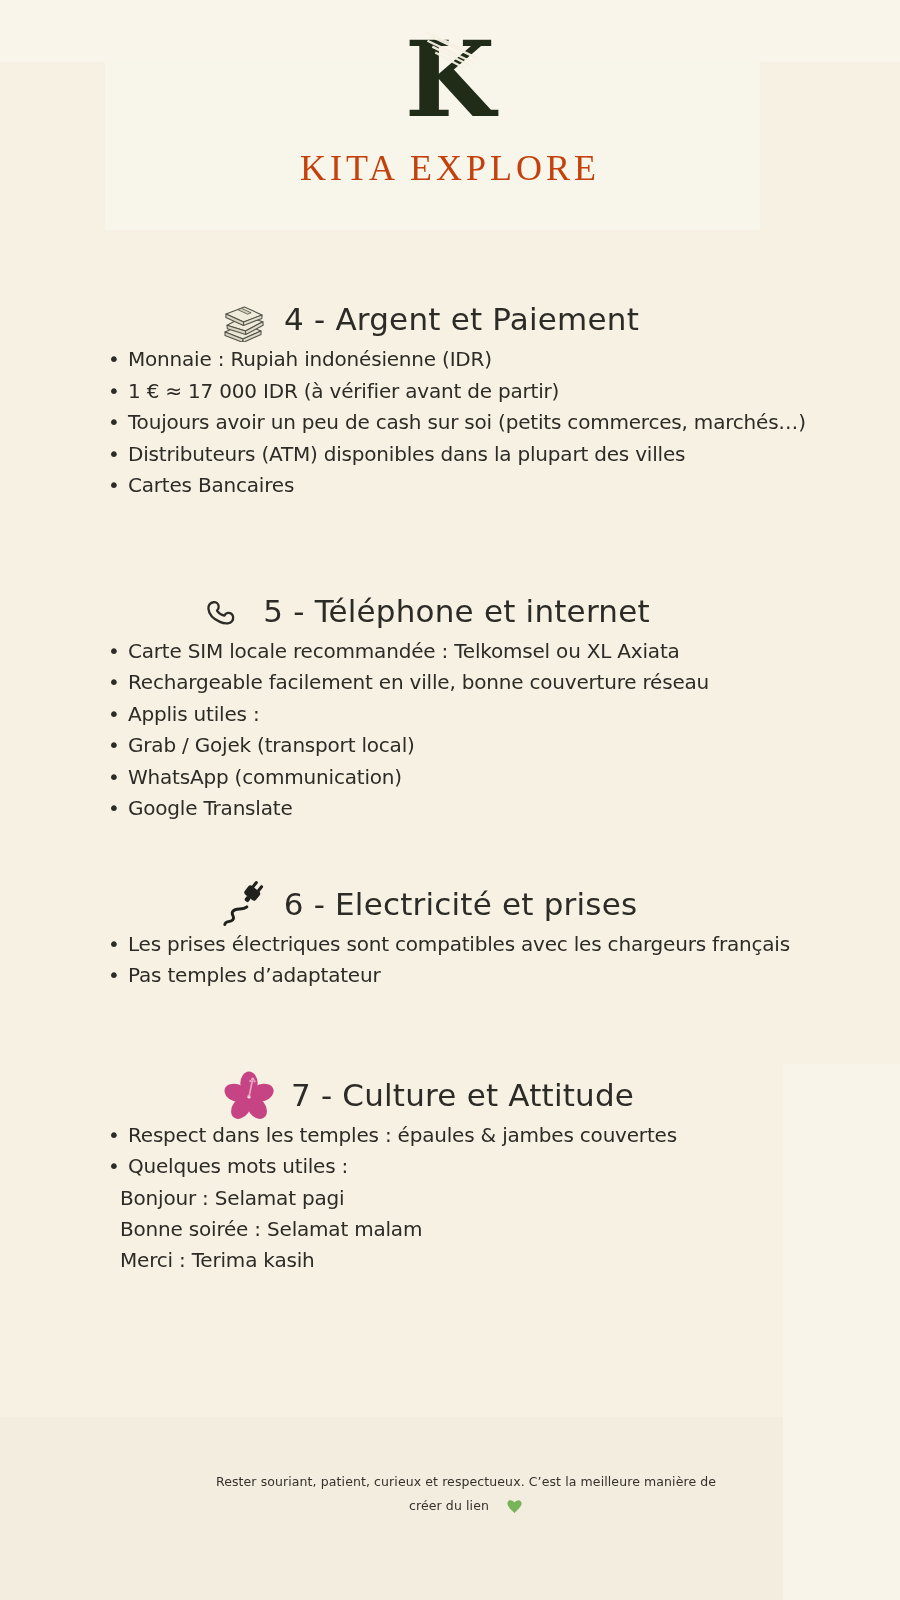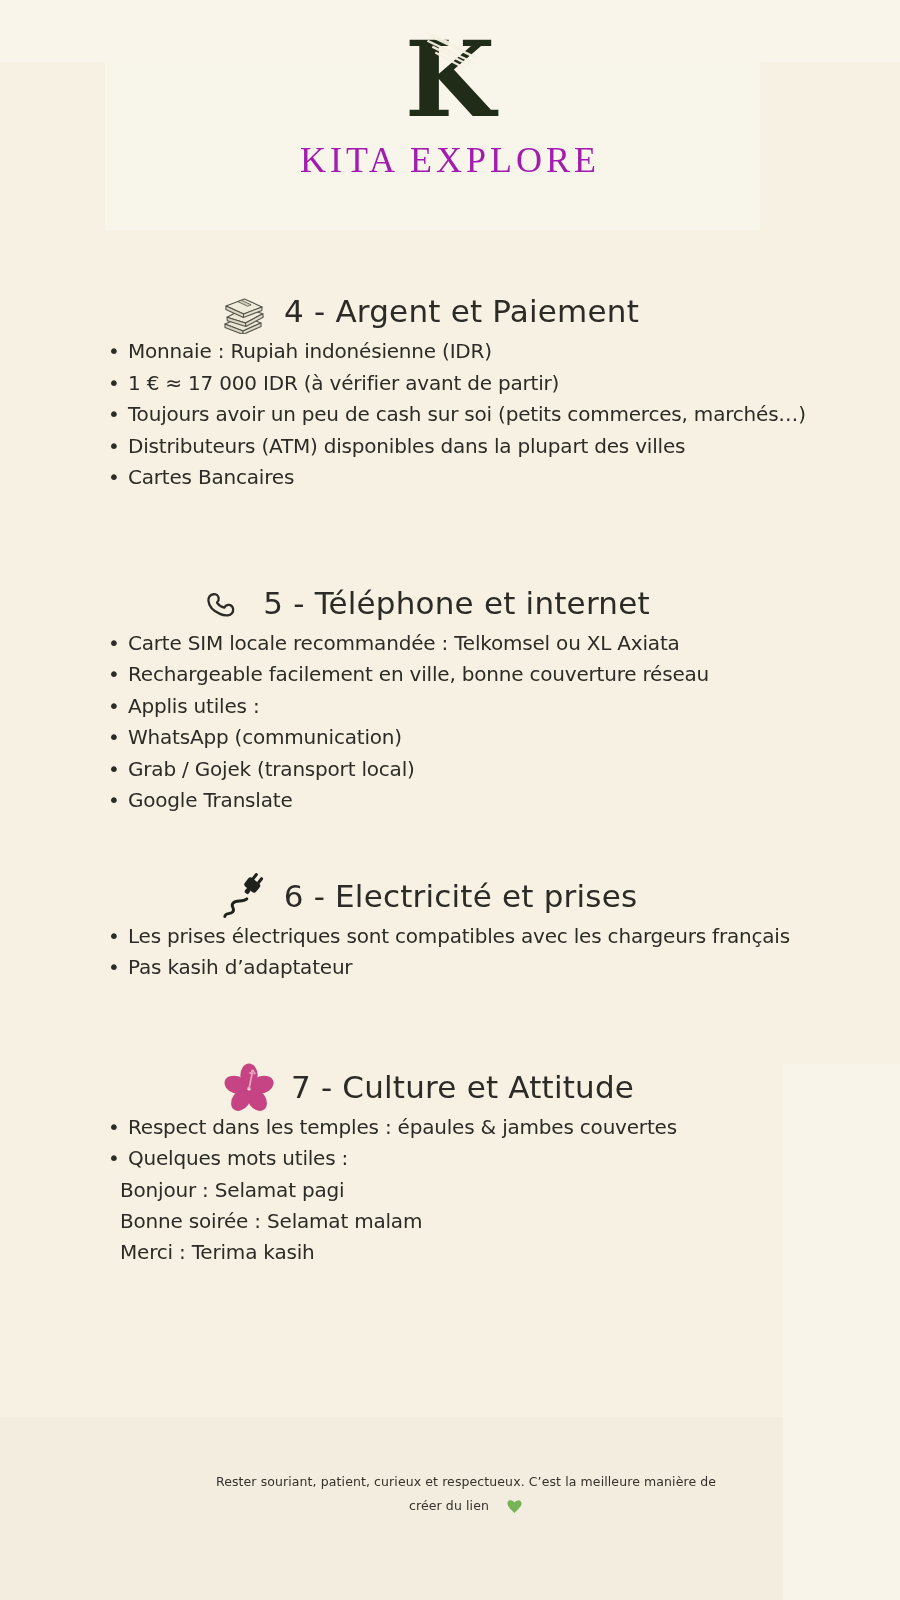--- a/index.html
+++ b/index.html
@@ -11,21 +11,21 @@
   
   .patch{position:absolute;pointer-events:none;}
   .patch-a{left:0;top:0;width:900px;height:62px;background:rgba(255,255,255,0.30);}
   .patch-b{left:105px;top:62px;width:655px;height:168px;background:rgba(255,255,255,0.28);}
   .patch-c{left:783px;top:1064px;width:117px;height:536px;background:rgba(255,255,255,0.22);}
   .patch-d{left:0;top:1417px;width:783px;height:183px;background:rgba(0,0,0,0.015);}
 
   .logo-wrap{position:relative;padding-top:26px;text-align:center;}
   .brand-name{
     font-family:"Liberation Serif","DejaVu Serif",serif;
-    font-size:36px;letter-spacing:4px;color:#a21caf;margin-top:2px;line-height:44px;
+    font-size:36px;letter-spacing:4px;color:#c2410c;margin-top:10px;line-height:44px;
   }
 
   .section-heading{
     display:flex;align-items:center;justify-content:center;gap:15px;height:50px;
     font-size:31px;letter-spacing:0.2px;transform:translateX(-22px);
   }
   .heading-title{white-space:nowrap;}
   .heading-icon{display:flex;align-items:center;}
   .s4{margin-top:104px;}
   .s5{margin-top:84px;}
@@ -120,42 +120,42 @@
                  C19.6 26 21 25.1 22.8 25.2 C25.6 25.3 27.6 27.4 27.5 30.2
                  C27.4 33.7 24.6 36.2 20.9 35.9 C18.3 35.7 15.5 34.8 13 33 Z" fill="none" stroke="#2d2b26" stroke-width="2.4" stroke-linejoin="round" transform="rotate(-10 16 24)"></path>
       </svg>
     </span>
     <span class="heading-title">5 - Téléphone et internet</span>
   </div>
   <ul class="bullets b5">
     <li>Carte SIM locale recommandée : Telkomsel ou XL Axiata</li>
     <li>Rechargeable facilement en ville, bonne couverture réseau</li>
     <li>Applis utiles :</li>
+    <li>Grab / Gojek (transport local)</li>
     <li>WhatsApp (communication)</li>
-    <li>Grab / Gojek (transport local)</li>
     <li>Google Translate</li>
   </ul>
 
   <div class="section-heading s6">
     <span class="heading-icon">
       <svg width="50" height="50" viewBox="0 0 52 52">
         <g fill="#20201c" transform="rotate(38 33 15)">
           <rect x="29" y="1" width="3.2" height="8" rx="1.4"></rect>
           <rect x="36" y="1" width="3.2" height="8" rx="1.4"></rect>
           <rect x="26.5" y="8" width="15" height="11.5" rx="3"></rect>
           <rect x="31.5" y="19" width="5" height="5.5" rx="1.6"></rect>
         </g>
         <path d="M29 29 C24 33 18 29.5 14.5 33.5 C11.5 37.2 17.5 39.2 14.2 42.6 C11.3 45.6 6.5 43 6 47.5" fill="none" stroke="#20201c" stroke-width="3" stroke-linecap="round"></path>
       </svg>
     </span>
     <span class="heading-title">6 - Electricité et prises</span>
   </div>
   <ul class="bullets b6">
     <li>Les prises électriques sont compatibles avec les chargeurs français</li>
-    <li>Pas kasih d’adaptateur</li>
+    <li>Pas temples d’adaptateur</li>
   </ul>
 
   <div class="section-heading s7">
     <span class="heading-icon">
       <svg width="54" height="54" viewBox="0 0 56 56">
         <g fill="#c64483">
           <ellipse cx="28" cy="16" rx="9" ry="12.5"></ellipse>
           <ellipse cx="28" cy="16" rx="9" ry="12.5" transform="rotate(72 28 30)"></ellipse>
           <ellipse cx="28" cy="16" rx="9" ry="12.5" transform="rotate(144 28 30)"></ellipse>
           <ellipse cx="28" cy="16" rx="9" ry="12.5" transform="rotate(216 28 30)"></ellipse>

